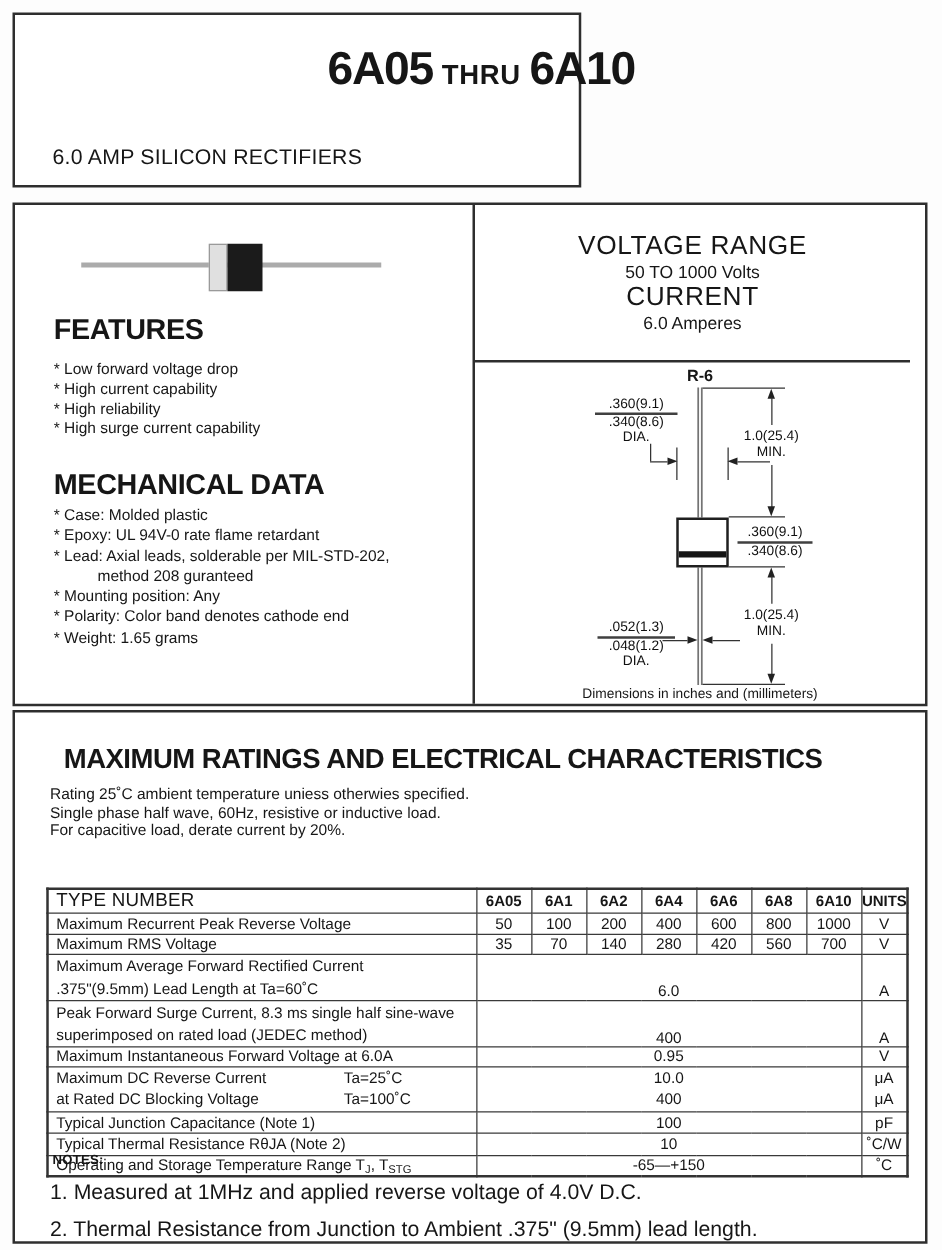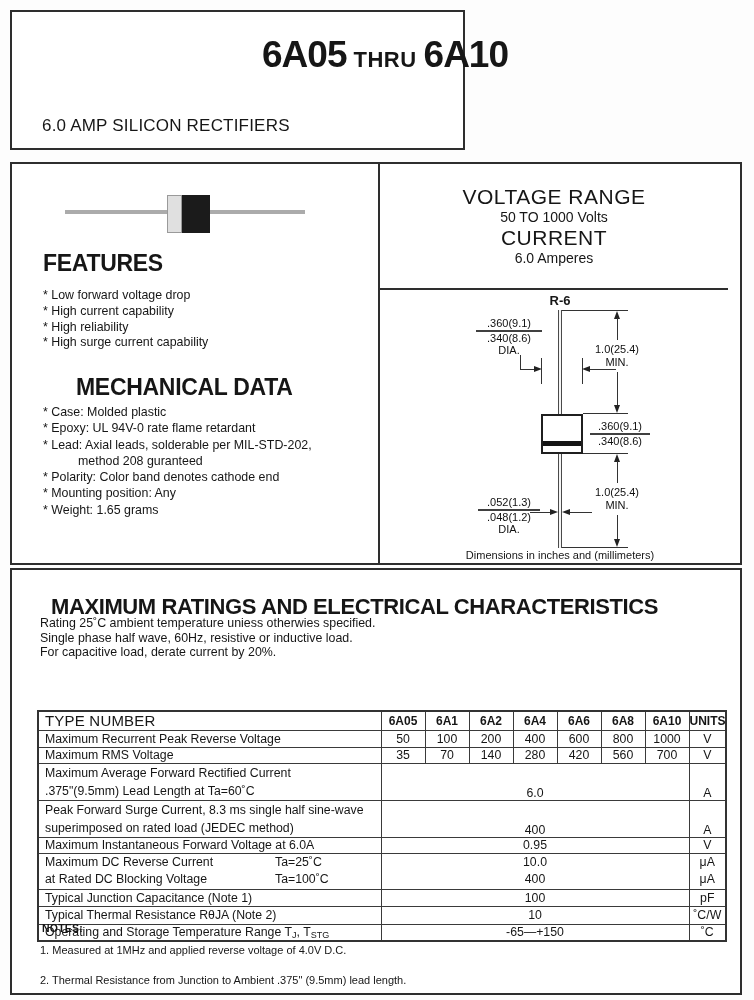--- a/index.html
+++ b/index.html
@@ -17,21 +17,21 @@
   .subtitle{position:absolute;left:30px;bottom:12px;font-size:17px;letter-spacing:0.2px;}
 
   
   .pane-left{position:absolute;left:0;top:0;bottom:0;width:366px;border-right:2px solid #2e2e2e;}
   .pane-right{position:absolute;left:368px;top:0;right:0;bottom:0;}
   .diode{position:absolute;left:53px;top:31px;width:240px;height:38px;}
   .diode .lead{position:absolute;left:0;right:0;top:15px;height:4px;background:#ababab;}
   .diode .band{position:absolute;left:102px;top:0;width:15px;height:38px;background:#e0e0e0;border:1px solid #9a9a9a;box-sizing:border-box;}
   .diode .body{position:absolute;left:117px;top:0;width:28px;height:38px;background:#1b1b1b;}
   .h2{position:absolute;left:31px;font-size:23px;font-weight:bold;letter-spacing:-0.3px;margin:0;}
-  .h-feat{top:86px;} .h-mech{top:210px;margin-left:33px;}
+  .h-feat{top:86px;} .h-mech{top:210px;}
   .plist{position:absolute;left:31px;margin:0;padding:0;list-style:none;font-size:12.4px;}
   .l-feat{top:124px;} .l-feat li{line-height:15.8px;}
   .l-mech{top:240px;} .l-mech li{line-height:16.3px;}
   .l-mech li.indent{padding-left:35px;}
 
   
   .ratings{position:absolute;left:0;top:0;right:12px;height:126px;border-bottom:2px solid #2e2e2e;
            text-align:center;box-sizing:border-box;padding-top:21px;}
   .vr-big{font-size:21px;letter-spacing:0.5px;line-height:23px;}
   .vr-small{font-size:14px;line-height:18px;}
@@ -50,38 +50,38 @@
   .vl{position:absolute;width:1px;background:#333;}
   .tri{position:absolute;width:0;height:0;}
   .tri.r{border-top:3.5px solid transparent;border-bottom:3.5px solid transparent;border-left:8px solid #222;}
   .tri.l{border-top:3.5px solid transparent;border-bottom:3.5px solid transparent;border-right:8px solid #222;}
   .tri.u{border-left:3.5px solid transparent;border-right:3.5px solid transparent;border-bottom:8px solid #222;}
   .tri.d{border-left:3.5px solid transparent;border-right:3.5px solid transparent;border-top:8px solid #222;}
   .r6-cap{position:absolute;left:0;right:0;top:259px;text-align:center;font-size:11px;}
 
   
   .sec-title{position:absolute;left:27px;top:12px;margin:12px;font-size:22px;font-weight:bold;letter-spacing:-0.4px;}
-  .conds{position:absolute;left:28px;top:46px;font-size:12.4px;line-height:14.6px;}
+  .conds{position:absolute;left:28px;top:58px;font-size:12.4px;line-height:14.6px;}
   .rtable{position:absolute;left:25px;top:96px;width:688px;border-collapse:collapse;table-layout:fixed;
           font-size:12.3px;border:2px solid #333;margin-top:44px;}
   .rtable th,.rtable td{border:1px solid #3a3a3a;padding:0;vertical-align:middle;}
   .rtable .lbl{text-align:left;padding-left:6px;}
   .th-type{font-size:15px;font-weight:normal;letter-spacing:0.2px;}
   .rtable th.col{font-size:12px;font-weight:bold;text-align:center;}
   .rtable td.val{text-align:center;}
   .rtable td.unit{text-align:center;}
   tr.h19{height:19px;} tr.h17{height:17px;} tr.h16{height:16px;} tr.h15{height:15px;}
   tr.h37{height:37px;} tr.h36{height:36px;} tr.h35{height:35px;} tr.h18{height:18px;}
   .two-line div{line-height:18px;}
   .vbot{vertical-align:bottom !important;padding-bottom:1px;}
   .dline{line-height:17.5px;position:relative;}
   .dline .cond{position:absolute;left:230px;top:0;}
   sub.ss{font-size:9px;vertical-align:-2px;}
   .notes-h{position:absolute;left:30px;top:352px;font-size:10.5px;font-weight:bold;letter-spacing:0.2px;}
-  .note{position:absolute;left:28px;font-size:11px;}
+  .note{position:absolute;left:28px;font-size:17px;}
   .note1{top:374px;} .note2{top:404px;}
 </style>
 </head>
 <body>
 
 <div class="page">
 
   <section class="box box-header">
     <div class="title">
       <span class="t-big">6A05</span><span class="t-thru">THRU</span><span class="t-big">6A10</span>
@@ -105,22 +105,22 @@
         <li>* High reliability</li>
         <li>* High surge current capability</li>
       </ul>
 
       <h2 class="h2 h-mech">MECHANICAL DATA</h2>
       <ul class="plist l-mech">
         <li>* Case: Molded plastic</li>
         <li>* Epoxy: UL 94V-0 rate flame retardant</li>
         <li>* Lead: Axial leads, solderable per MIL-STD-202,</li>
         <li class="indent">method 208 guranteed</li>
+        <li>* Mounting position: Any</li>
         <li>* Polarity: Color band denotes cathode end</li>
-        <li>* Mounting position: Any</li>
         <li>* Weight: 1.65 grams</li>
       </ul>
     </div>
 
     <div class="pane-right">
       <div class="ratings">
         <div class="vr-big">VOLTAGE RANGE</div>
         <div class="vr-small">50 TO 1000 Volts</div>
         <div class="vr-big">CURRENT</div>
         <div class="vr-small">6.0 Amperes</div>

